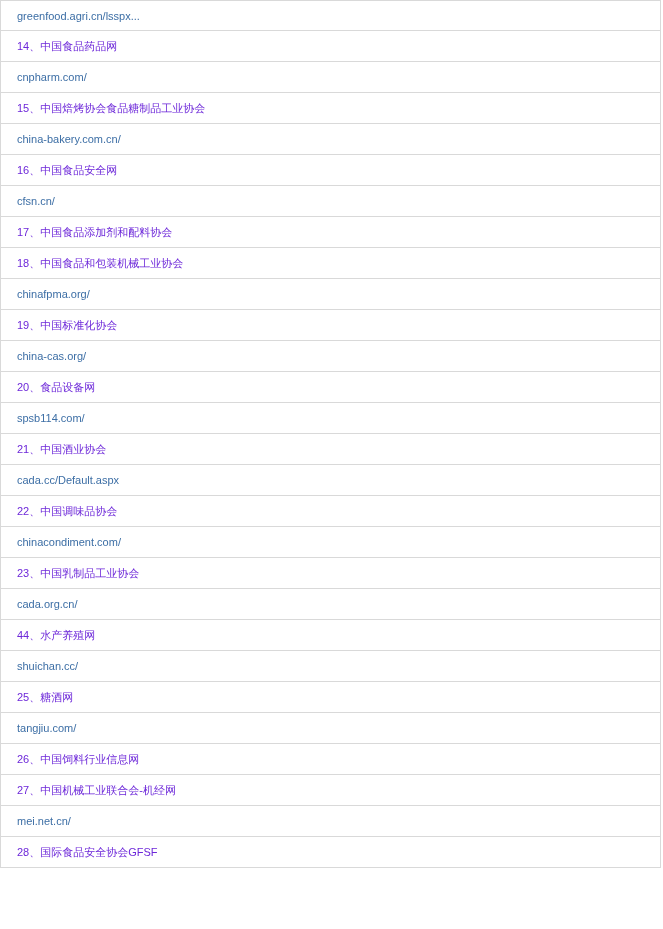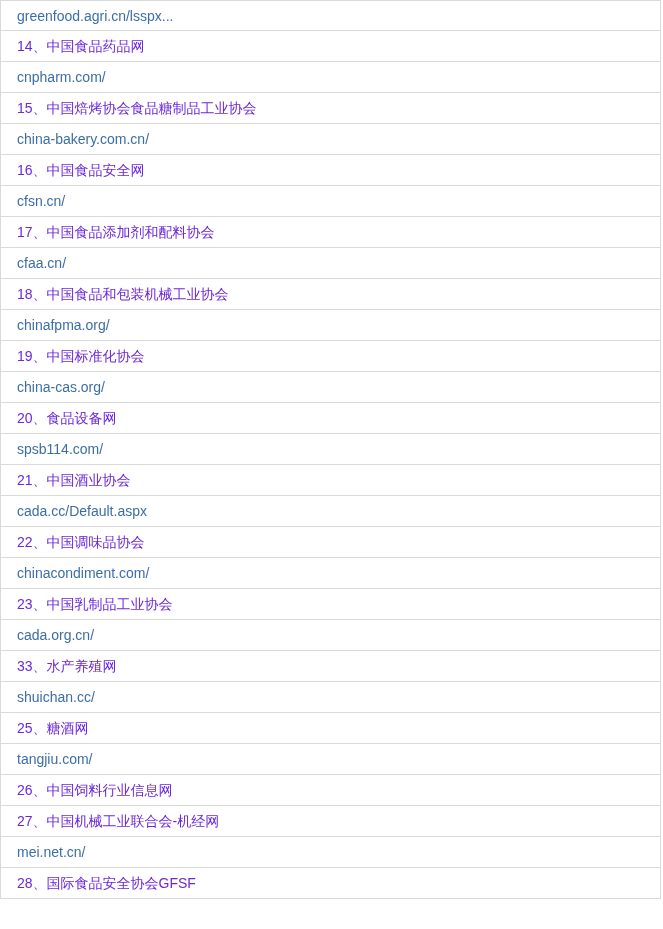--- a/index.html
+++ b/index.html
@@ -18,21 +18,21 @@
     border-left: 1px solid #d9d9d9;
     border-right: 1px solid #d9d9d9;
     box-sizing: border-box;
   }
   .row {
     height: 31px;
     line-height: 31px;
     border-bottom: 1px solid #d9d9d9;
     box-sizing: border-box;
     padding-left: 16px;
-    font-size: 14px;
+    font-size: 11px;
     white-space: nowrap;
     overflow: hidden;
   }
   .row.first {
     border-top: 1px solid #d9d9d9;
   }
   .row.name {
     color: #6d28d9;
   }
   .row.link {
@@ -49,34 +49,33 @@
 
 <div class="list">
     <div class="row link first"><span class="anchor">greenfood.agri.cn/lsspx...</span></div>
     <div class="row name"><span>14、中国食品药品网</span></div>
     <div class="row link"><span class="anchor">cnpharm.com/</span></div>
     <div class="row name"><span>15、中国焙烤协会食品糖制品工业协会</span></div>
     <div class="row link"><span class="anchor">china-bakery.com.cn/</span></div>
     <div class="row name"><span>16、中国食品安全网</span></div>
     <div class="row link"><span class="anchor">cfsn.cn/</span></div>
     <div class="row name"><span>17、中国食品添加剂和配料协会</span></div>
-    <div class="row link"><span class="anchor">cfaa.cn/</span></div>
     <div class="row name"><span>18、中国食品和包装机械工业协会</span></div>
     <div class="row link"><span class="anchor">chinafpma.org/</span></div>
     <div class="row name"><span>19、中国标准化协会</span></div>
     <div class="row link"><span class="anchor">china-cas.org/</span></div>
     <div class="row name"><span>20、食品设备网</span></div>
     <div class="row link"><span class="anchor">spsb114.com/</span></div>
     <div class="row name"><span>21、中国酒业协会</span></div>
     <div class="row link"><span class="anchor">cada.cc/Default.aspx</span></div>
     <div class="row name"><span>22、中国调味品协会</span></div>
     <div class="row link"><span class="anchor">chinacondiment.com/</span></div>
     <div class="row name"><span>23、中国乳制品工业协会</span></div>
     <div class="row link"><span class="anchor">cada.org.cn/</span></div>
-    <div class="row name"><span>33、水产养殖网</span></div>
+    <div class="row name"><span>44、水产养殖网</span></div>
     <div class="row link"><span class="anchor">shuichan.cc/</span></div>
     <div class="row name"><span>25、糖酒网</span></div>
     <div class="row link"><span class="anchor">tangjiu.com/</span></div>
     <div class="row name"><span>26、中国饲料行业信息网</span></div>
     <div class="row name"><span>27、中国机械工业联合会-机经网</span></div>
     <div class="row link"><span class="anchor">mei.net.cn/</span></div>
     <div class="row name"><span>28、国际食品安全协会GFSF</span></div>
   </div>
 
 </body></html>

